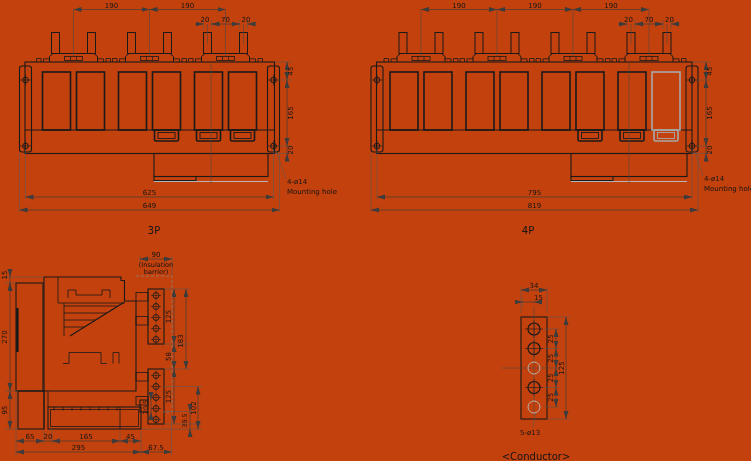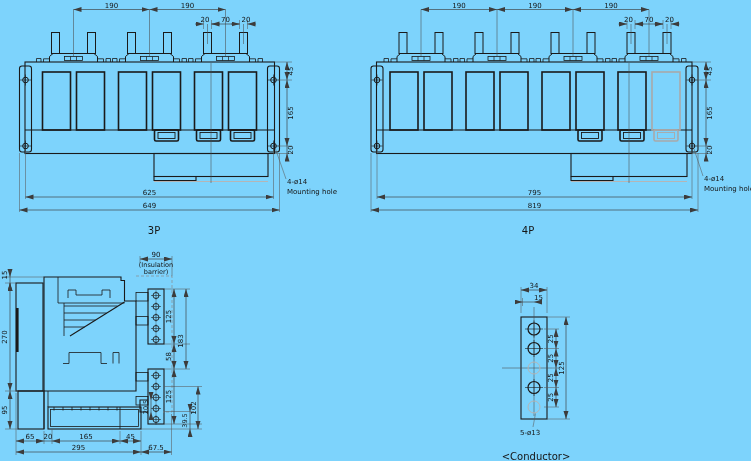--- a/index.html
+++ b/index.html
@@ -1,16 +1,16 @@
 <!DOCTYPE html>
 <html><head>
 <meta charset="utf-8">
 <style>
   html,body{margin:0;padding:0;background:#ffffff;}
-  #sheet{position:relative;width:751px;height:461px;background:#7dd3fc;overflow:hidden;}
+  #sheet{position:relative;width:751px;height:461px;background:#c2410c;overflow:hidden;}
   svg{display:block;color:#1a1a1a;}
   svg text{font-family:"DejaVu Sans","Liberation Sans",sans-serif;font-size:7px;fill:#151515;stroke:none;}
   .cap{font-size:10px;}
   .sm{font-size:6.5px;}
   .ol{fill:none;stroke:currentColor;stroke-width:1.1;}
   .tn{fill:none;stroke:currentColor;stroke-width:0.8;}
   .dl{fill:none;stroke:#3c3c3c;stroke-width:0.65;}
   .xl{fill:none;stroke:#5a5a5a;stroke-width:0.55;}
   .cl{fill:none;stroke:#4a4a4a;stroke-width:0.55;}
   .dash{fill:none;stroke:#8a8a8a;stroke-width:0.7;stroke-dasharray:3 2;}

